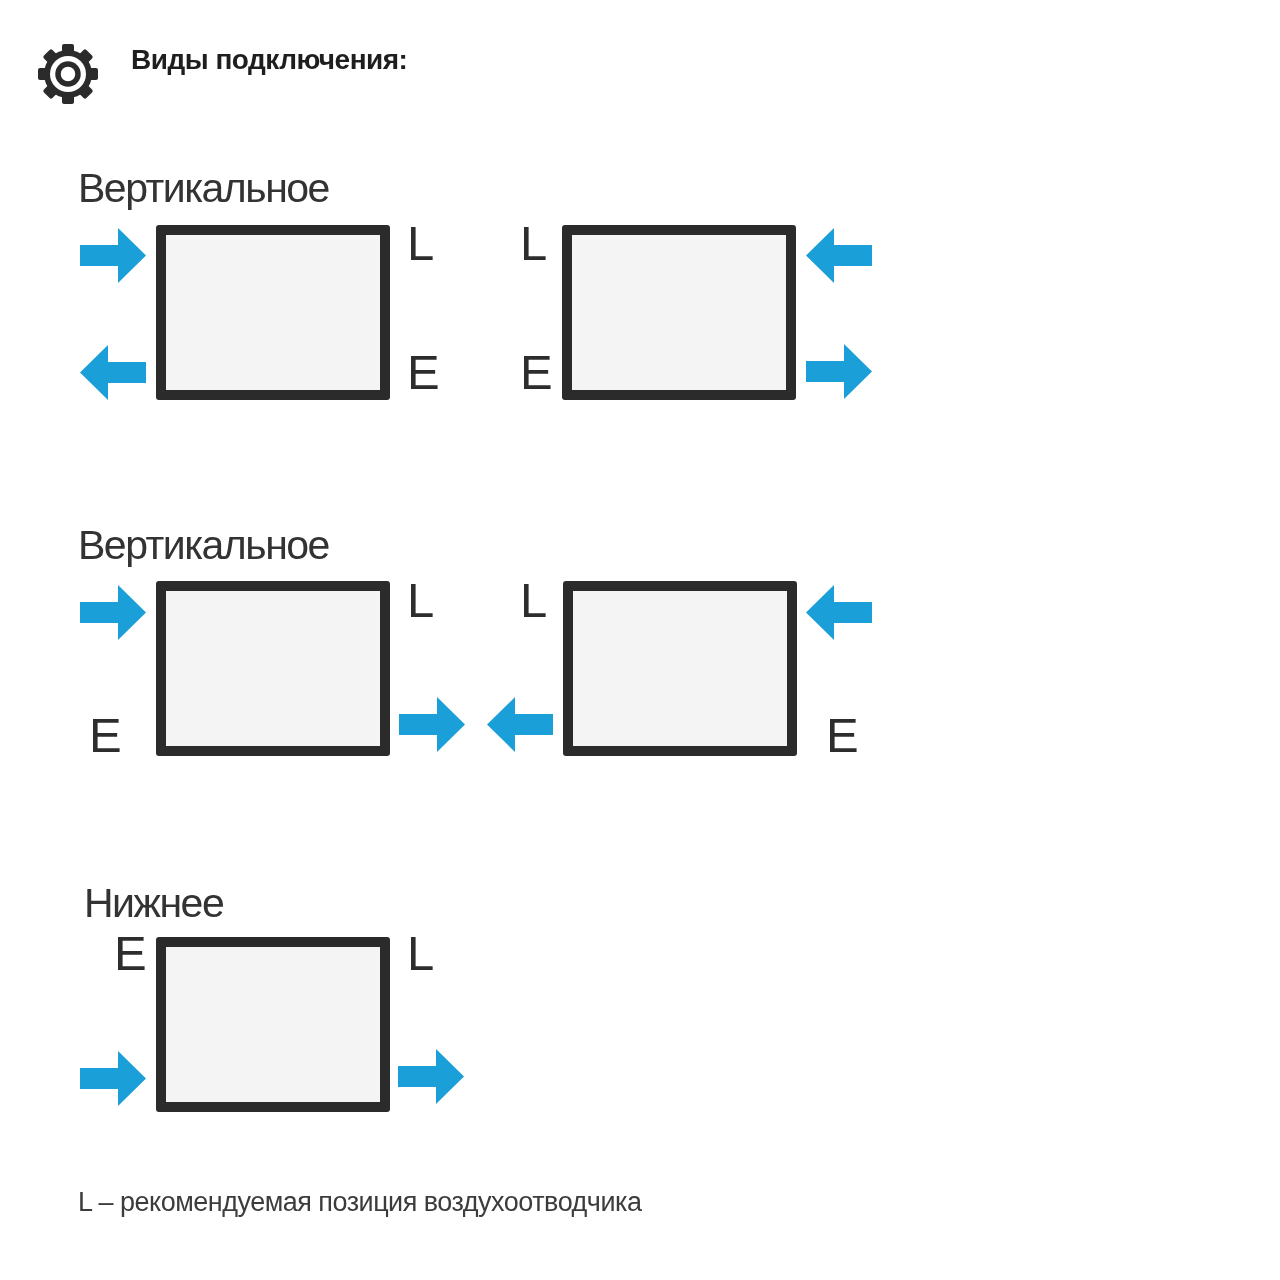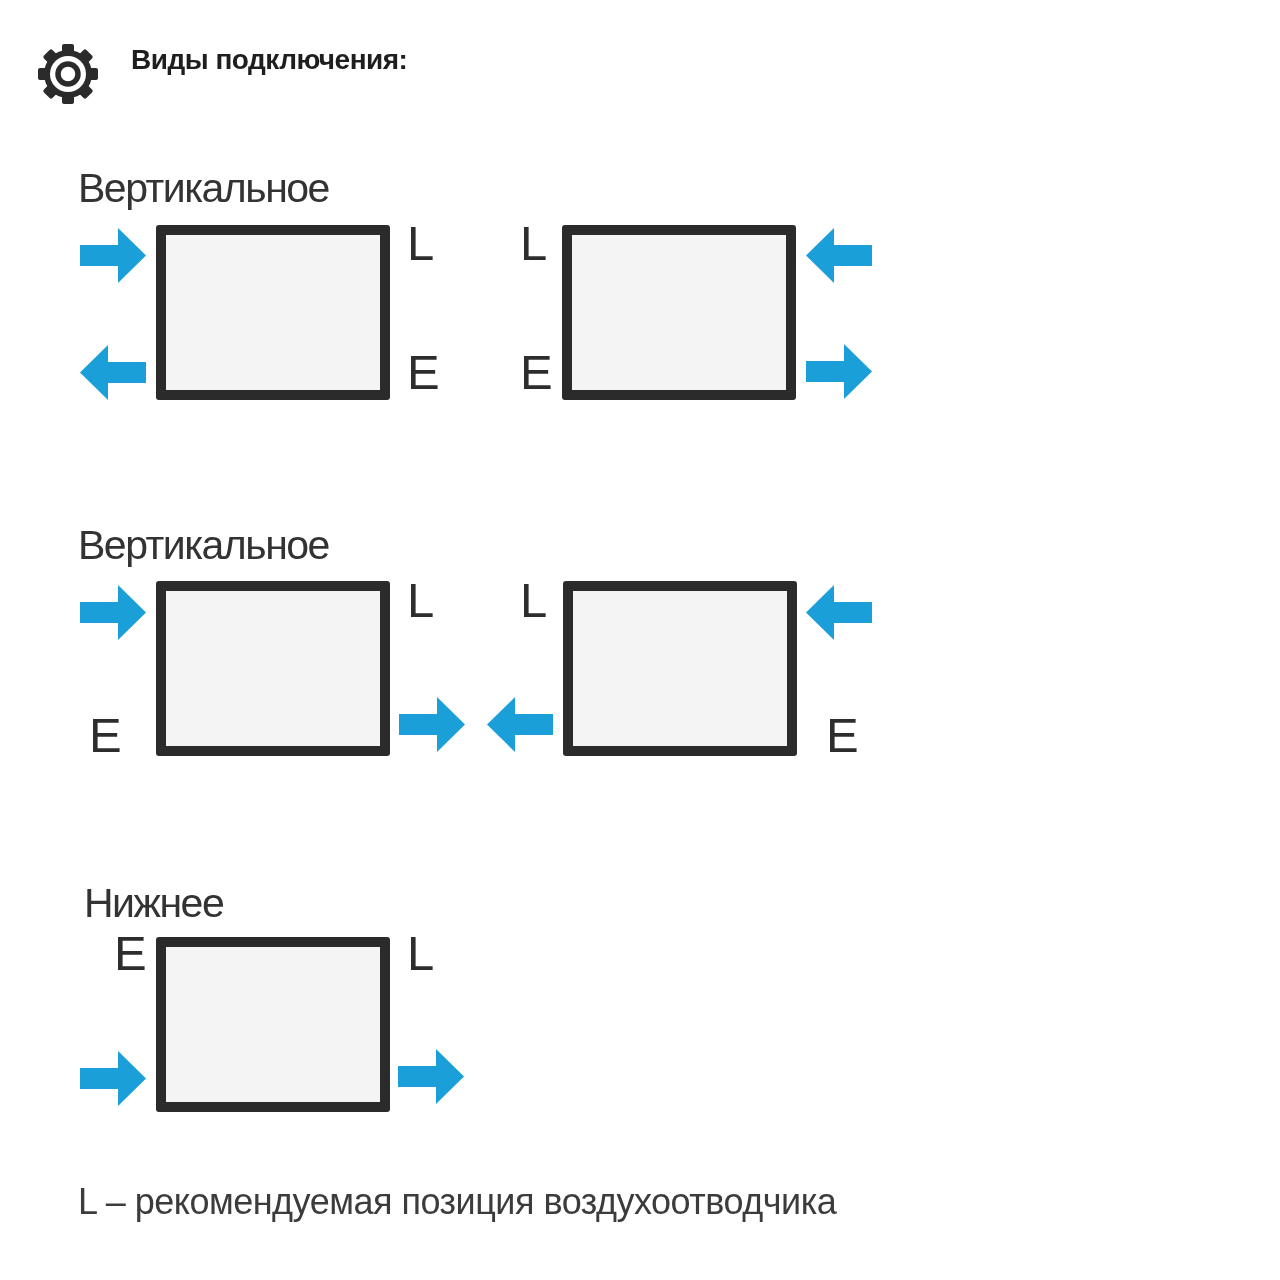--- a/index.html
+++ b/index.html
@@ -42,21 +42,21 @@
   }
 
   
   .arrow { width: 66px; height: 55px; display: block; }
   .arrow polygon { fill: var(--accent-blue, #1b9fd9); }
   .arrow.left { transform: scaleX(-1); }
 
   
   .legend {
     left: 78px; top: 1184px;
-    font-size: 36px; font-weight: 400; color: #3c3c3c;
+    font-size: 27px; font-weight: 400; color: #3c3c3c;
     line-height: 36px; letter-spacing: -0.5px;
   }
 </style>
 </head>
 <body>
 
 <div class="canvas">
 
   <div class="abs gear-wrap">
     <svg viewBox="0 0 64 64" width="64" height="64">

